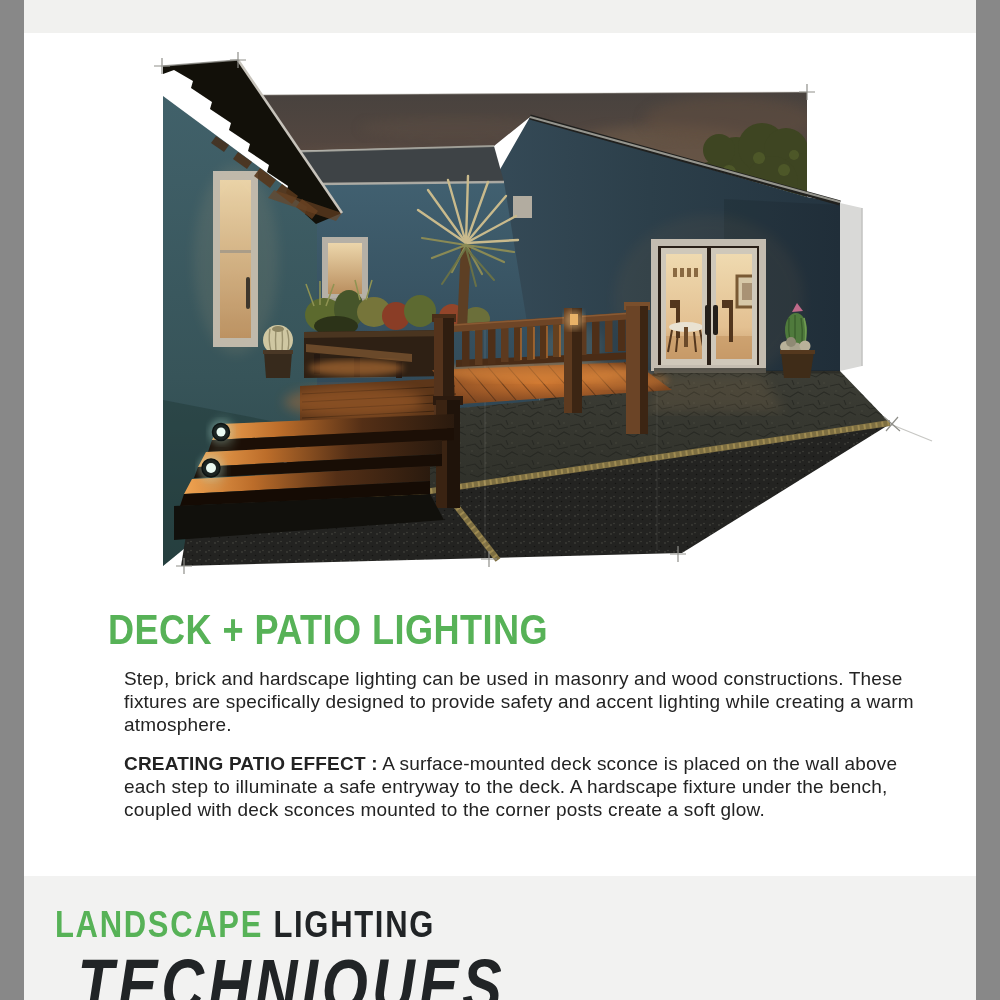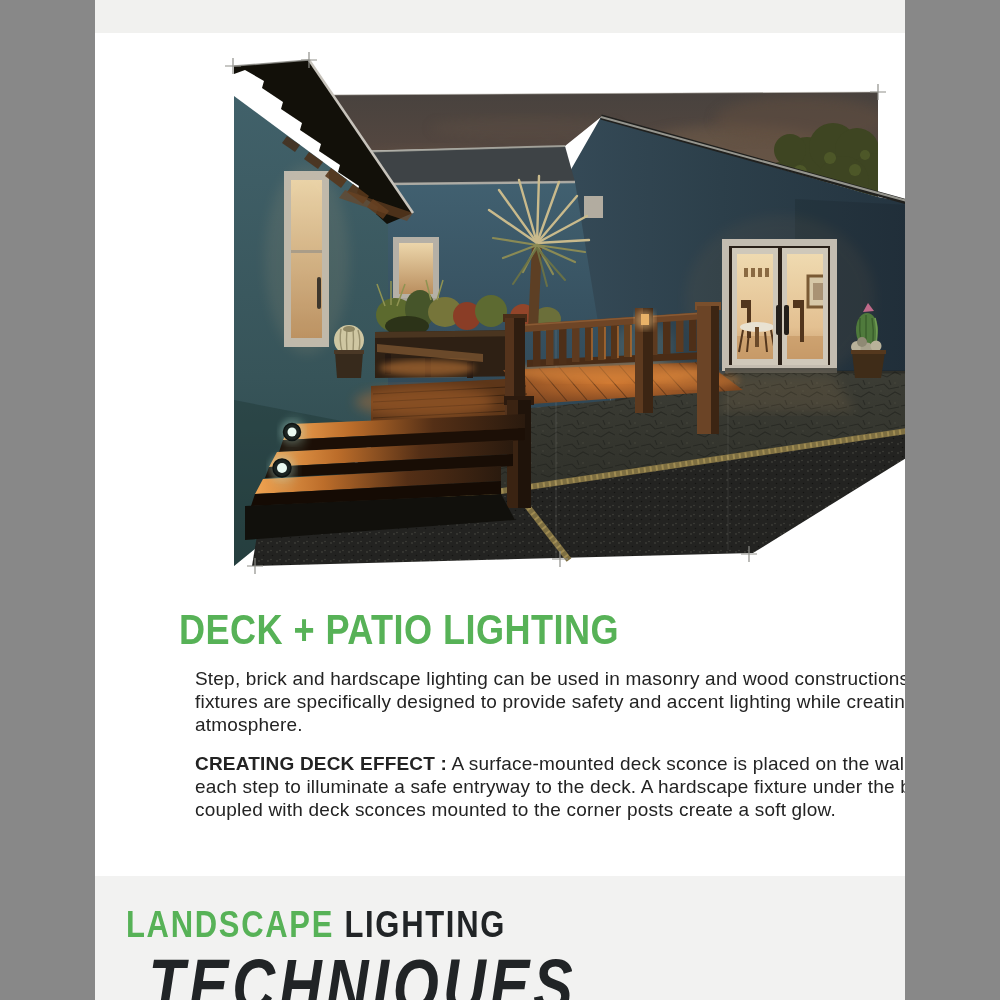--- a/index.html
+++ b/index.html
@@ -1,16 +1,16 @@
 <!DOCTYPE html>
 <html style="--page_bg: #ffffff; --band_gray: #f1f1ef; --footer_bg: #f2f2f1; --accent_green: #57b257; --footer_dark: #212426; --body_text: #232323; --sky_top: #48423e; --sky_bottom: #5c4b41; --wall_teal_left: #3d5a61; --wall_teal_middle: #3f5c6c; --wall_teal_right: #2c3f4a; --roof_dark: #121009; --deck_wood: #6e4223; --warm_glow: #d98a3c; --stone_ground: #35352e; --asphalt: #232321; --gravel_gold: #8a7847; --cut_band_gray: #d9d9d7; --sconce_glow: #e8fff5;"><head>
 <meta charset="utf-8">
 <style>
   html,body{margin:0;padding:0;background:#888;}
-  .page{position:relative;width:810px;height:1000px;margin:0 auto;background:var(--page_bg,#fff);
+  .page{position:relative;width:952px;height:1000px;margin:0 auto;background:var(--page_bg,#fff);
         font-family:"Liberation Sans", sans-serif;overflow:hidden;}
   .band-top{position:absolute;left:0;top:0;width:1000px;height:33px;background:var(--band_gray,#f1f1ef);}
   .scene{position:absolute;left:0;top:0;width:1000px;height:1000px;}
   .copy{position:absolute;left:84px;top:608px;width:836px;color:var(--body_text,#232323);}
   .headline{margin:0 0 16px 0;font-weight:700;font-size:43px;line-height:1.0;color:var(--accent_green,#57b257);}
   .headline .cond{display:inline-block;transform:scaleX(.84);transform-origin:left center;letter-spacing:.5px;white-space:nowrap;}
   .copy p{margin:16px;font-size:19px;line-height:23px;letter-spacing:.2px;}
   .copy p.p1{margin-bottom:15px;}
   .copy b{font-weight:700;}
   .footer{position:absolute;left:0;top:844px;width:1000px;height:185px;background:var(--footer_bg,#f2f2f1);text-align:left;margin-top:32px;}
@@ -400,21 +400,21 @@
       <path d="M866 424 l42 17" opacity=".5"></path>
       <path d="M152 566 h16 M160 558 v16"></path>
       <path d="M457 559 h16 M465 551 v16"></path>
       <path d="M646 554 h16 M654 546 v16"></path>
     </g>
   </svg>
 
   <section class="copy">
     <h1 class="headline"><span class="cond">DECK + PATIO LIGHTING</span></h1>
     <p class="p1"><span>Step, brick and hardscape lighting can be used in masonry and wood constructions. These fixtures are specifically designed to provide safety and accent lighting while creating a warm atmosphere.</span></p>
-    <p class="p2"><b>CREATING DECK EFFECT :</b> <span>A surface-mounted deck sconce is placed on the wall above each step to illuminate a safe entryway to the deck. A hardscape fixture under the bench, coupled with deck sconces mounted to the corner posts create a soft glow.</span></p>
+    <p class="p2"><b>CREATING PATIO EFFECT :</b> <span>A surface-mounted deck sconce is placed on the wall above each step to illuminate a safe entryway to the deck. A hardscape fixture under the bench, coupled with deck sconces mounted to the corner posts create a soft glow.</span></p>
   </section>
 
   <footer class="footer">
     <div class="f-line1">
       <span class="cond"><span class="green">LANDSCAPE</span>&nbsp;<span class="dark">LIGHTING</span></span>
     </div>
     <div class="f-line2">
       <span class="cond">TECHNIQUES</span>
     </div>
   </footer>

